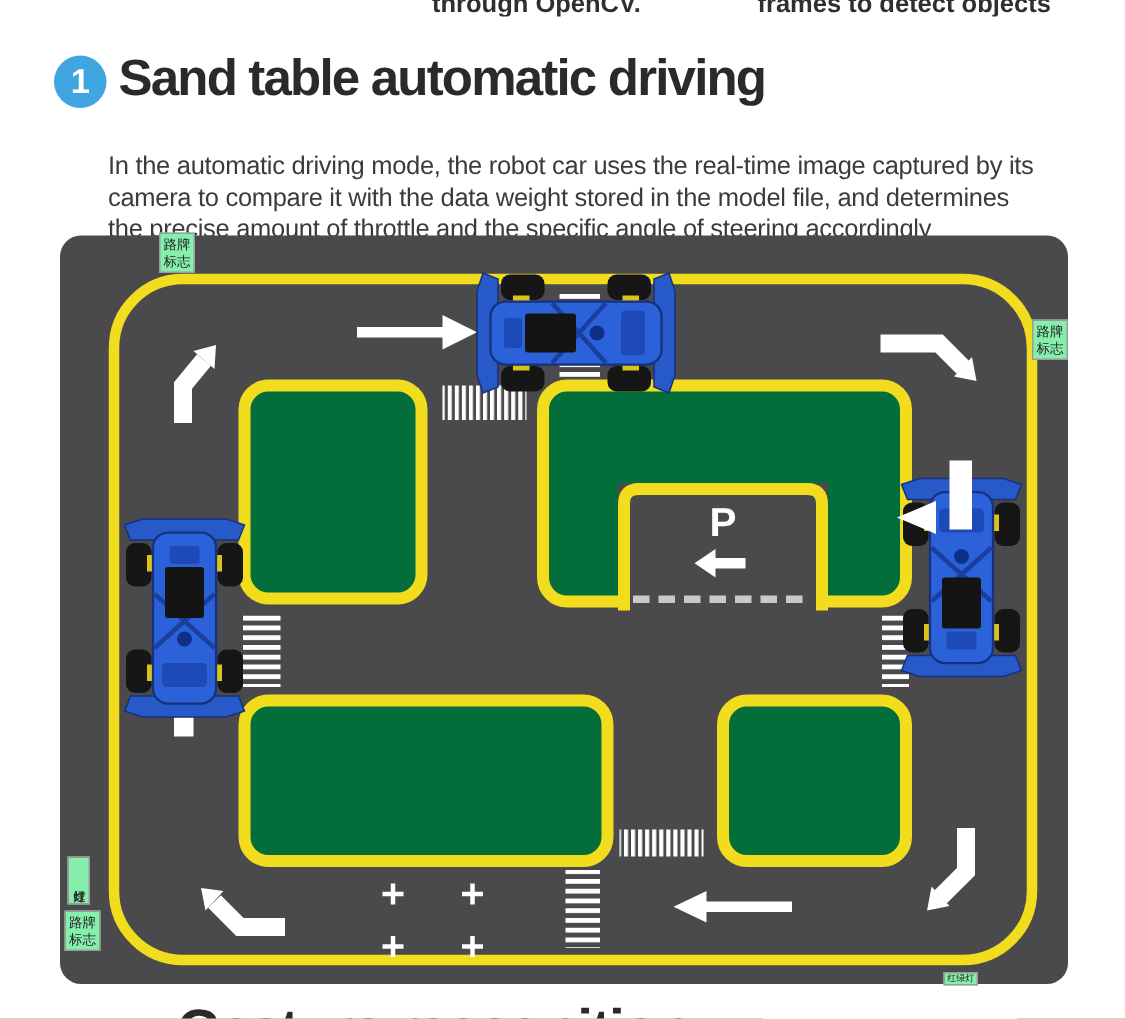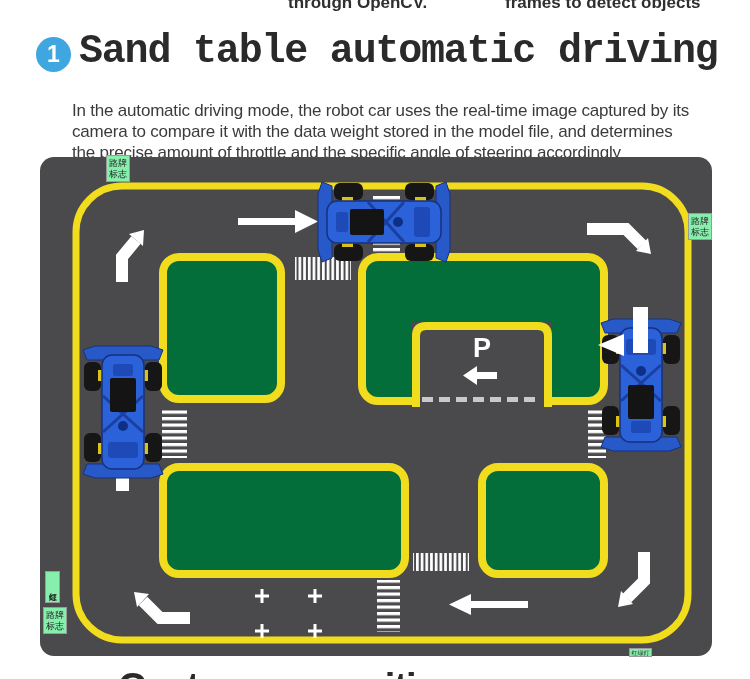--- a/index.html
+++ b/index.html
@@ -8,22 +8,22 @@
 
   
   #top-strip { position:absolute; top:0; left:0; width:750px; height:11px; overflow:hidden;padding-left:32px; }
   #top-strip span { position:absolute; top:-7px; font-size:17px; font-weight:600; color:#2f2f2f; white-space:nowrap; }
   #frag-left  { left:288px; }
   #frag-right { left:505px; }
 
   
   #badge { position:absolute; left:36px; top:37px; width:35px; height:35px; border-radius:50%;
            background:#3fa6df; color:#fff; font-size:23px; font-weight:700; text-align:center; line-height:35px; }
-  #title { position:absolute; left:79px; top:30px; font-size:40px; font-weight:700; color:#2a2a2a;
-           letter-spacing:-1.2px; line-height:44px; white-space:nowrap;font-family:Liberation Mono, monospace; }
+  #title { position:absolute; left:79px; top:30px; font-size:34px; font-weight:700; color:#2a2a2a;
+           letter-spacing:-1.2px; line-height:44px; white-space:nowrap; }
 
   
   #desc { position:absolute; left:40px; top:100px; width:706px; font-size:17px; color:#3b3b3b;
           letter-spacing:-0.2px;margin-left:32px; }
   #desc div { line-height:21px; white-space:nowrap; }
 
   
   #mat { position:absolute; left:40px; top:157px; width:672px; height:499px;
          background:#4a4a4d; border-radius:14px; }
   #mat svg { position:absolute; left:0; top:0; }

